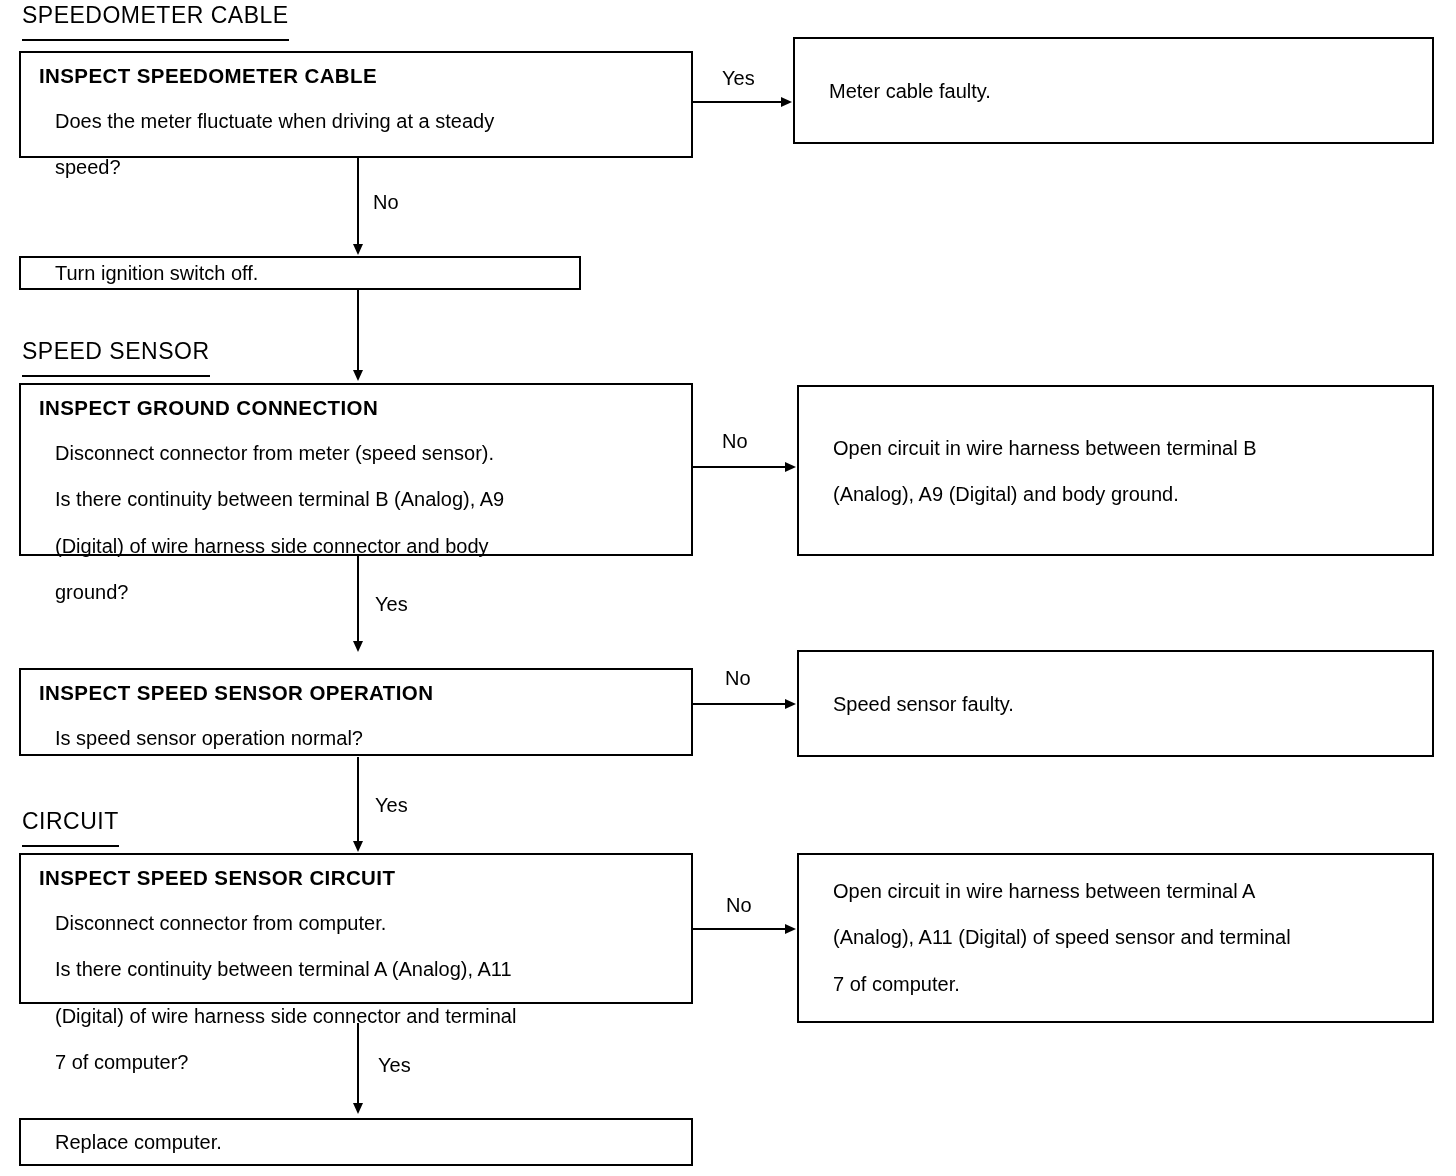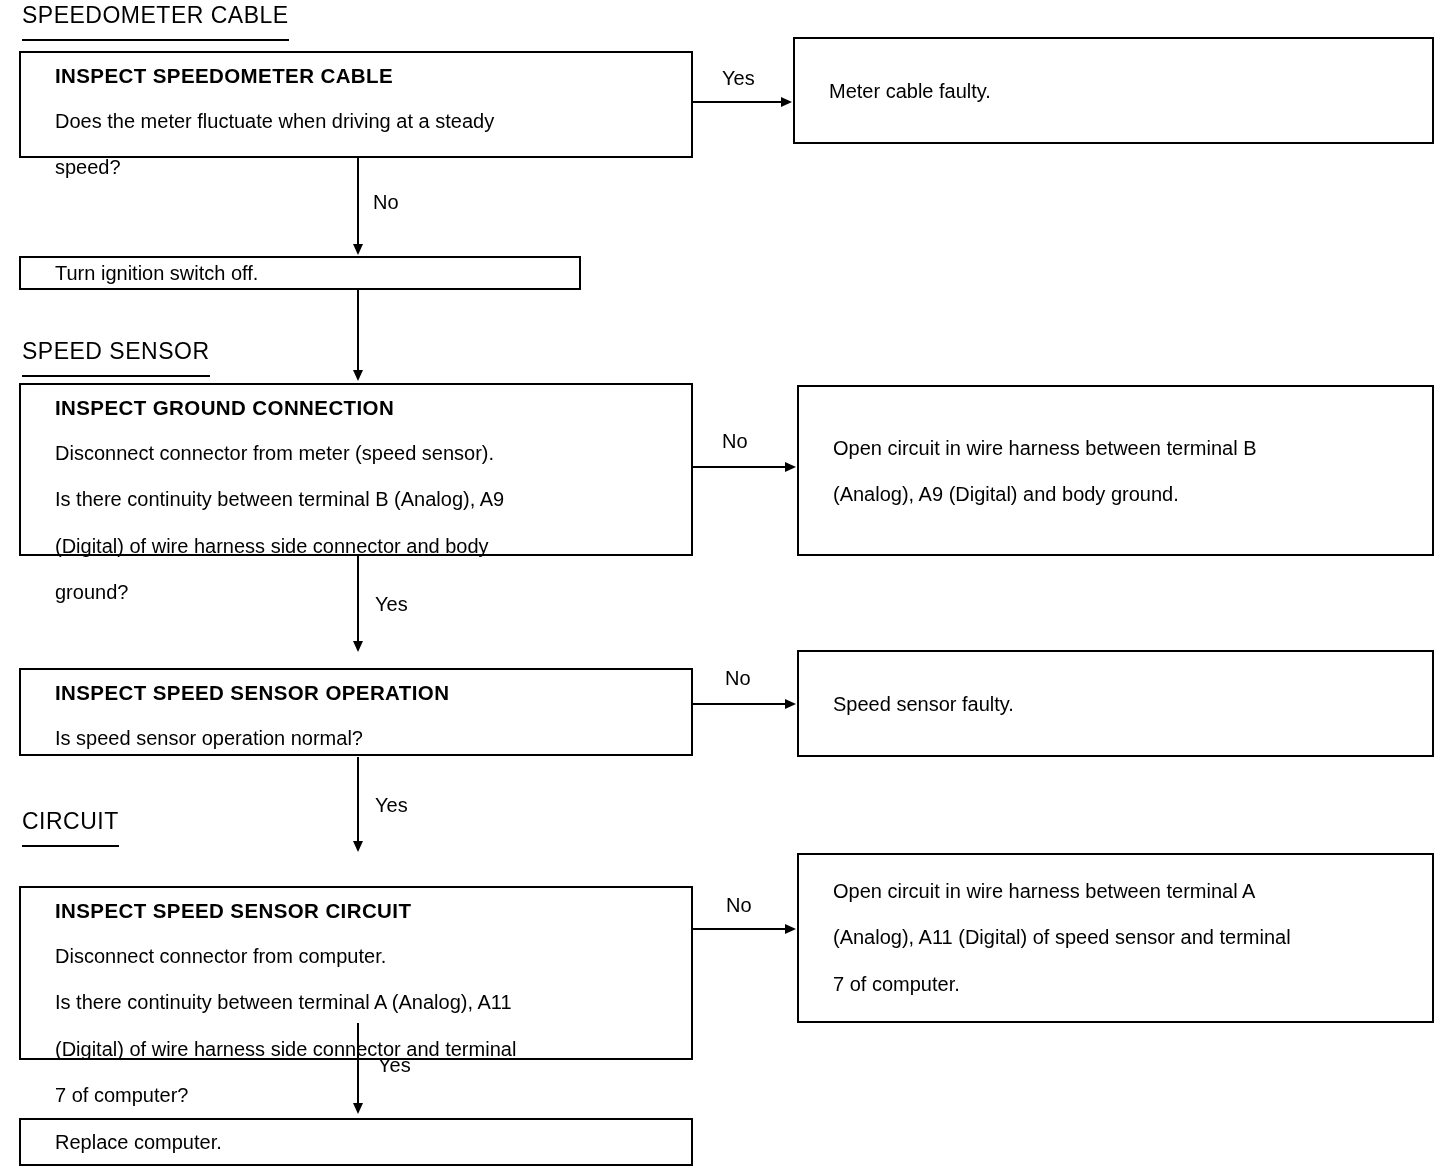--- a/index.html
+++ b/index.html
@@ -46,21 +46,21 @@
     position: absolute;
     left: 18px;
     right: 12px;
     top: 9px;
   }
   .box-title {
     font-size: 20.5px;
     font-weight: bold;
     letter-spacing: 0.4px;
     line-height: 1.36;
-    margin: 0 0 1px 16px;
+    margin: 0 0 1px 0;
     white-space: nowrap;
   }
   .box-line {
     font-size: 20px;
     font-weight: 400;
     line-height: 1.52;
     margin: 16px;
   }
   .box-line.single {
     line-height: 1.2;
@@ -190,21 +190,21 @@
   </div>
 
   <div class="hline" style="left:693px; top:703px; width:96px;"></div>
   <div class="arrow-right" style="left:785px; top:698.5px;"></div>
   <div class="edge-label" style="left:725px; top:668px;">No</div>
 
   <div class="vline" style="left:357px; top:757px; height:86px;"></div>
   <div class="arrow-down" style="left:352.5px; top:841px;"></div>
   <div class="edge-label" style="left:375px; top:795px;">Yes</div>
 
-  <div class="box" style="left:19px; top:886px; width:674px; height:174px;padding-left:8px;">
+  <div class="box" style="left:19px; top:853px; width:674px; height:151px;padding-left:8px;">
     <div class="box-inner">
       <div class="box-title">INSPECT SPEED SENSOR CIRCUIT</div>
       <div class="box-line">Disconnect connector from computer.</div>
       <div class="box-line">Is there continuity between terminal A (Analog), A11</div>
       <div class="box-line">(Digital) of wire harness side connector and terminal</div>
       <div class="box-line">7 of computer?</div>
     </div>
   </div>
 
   <div class="box result" style="left:797px; top:853px; width:637px; height:170px;">

